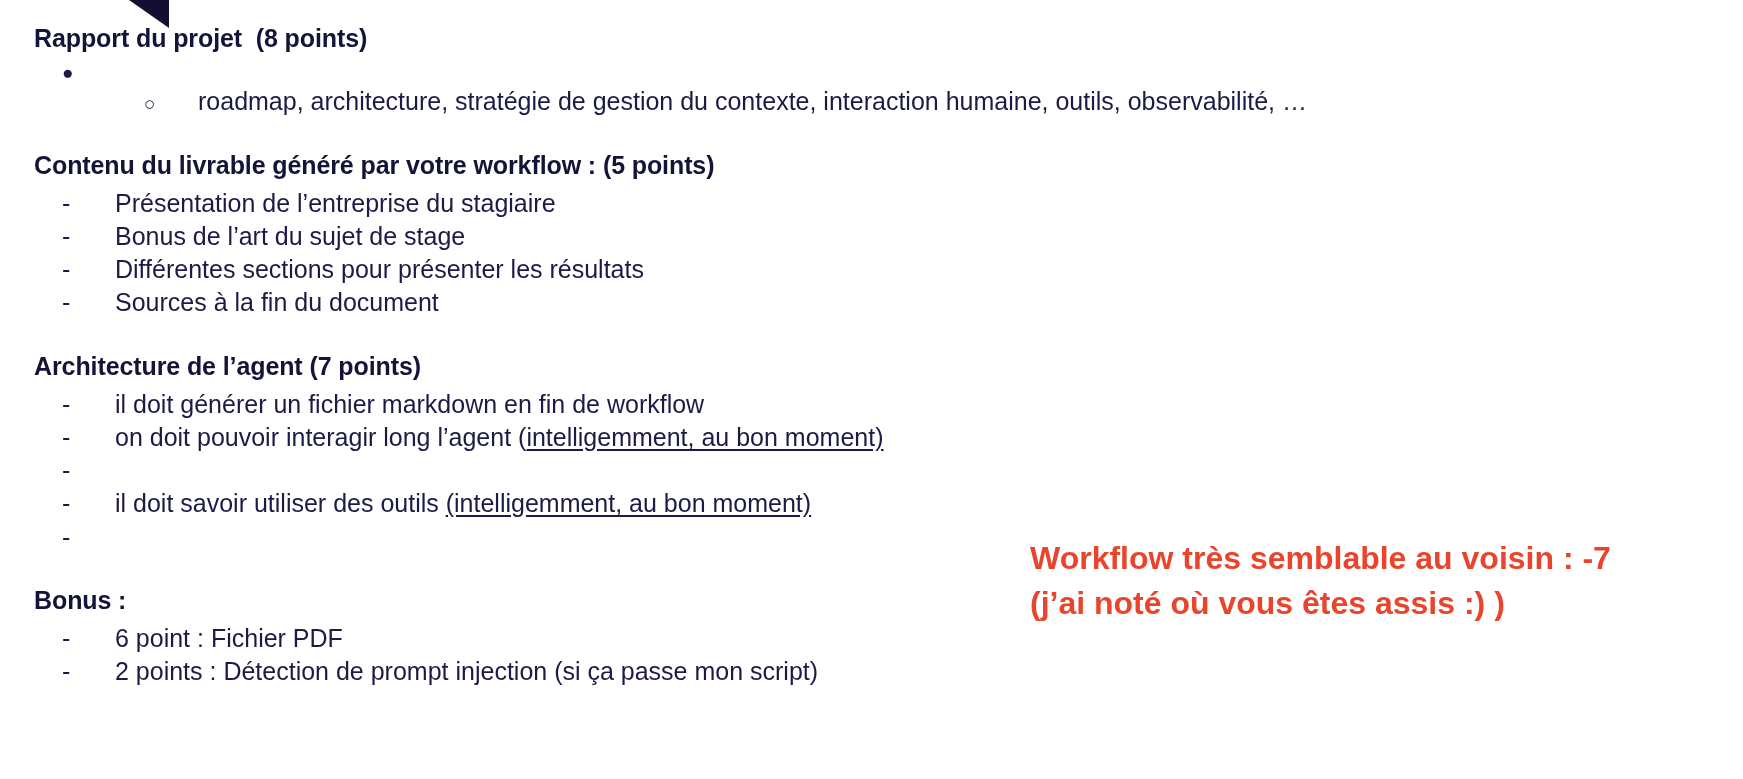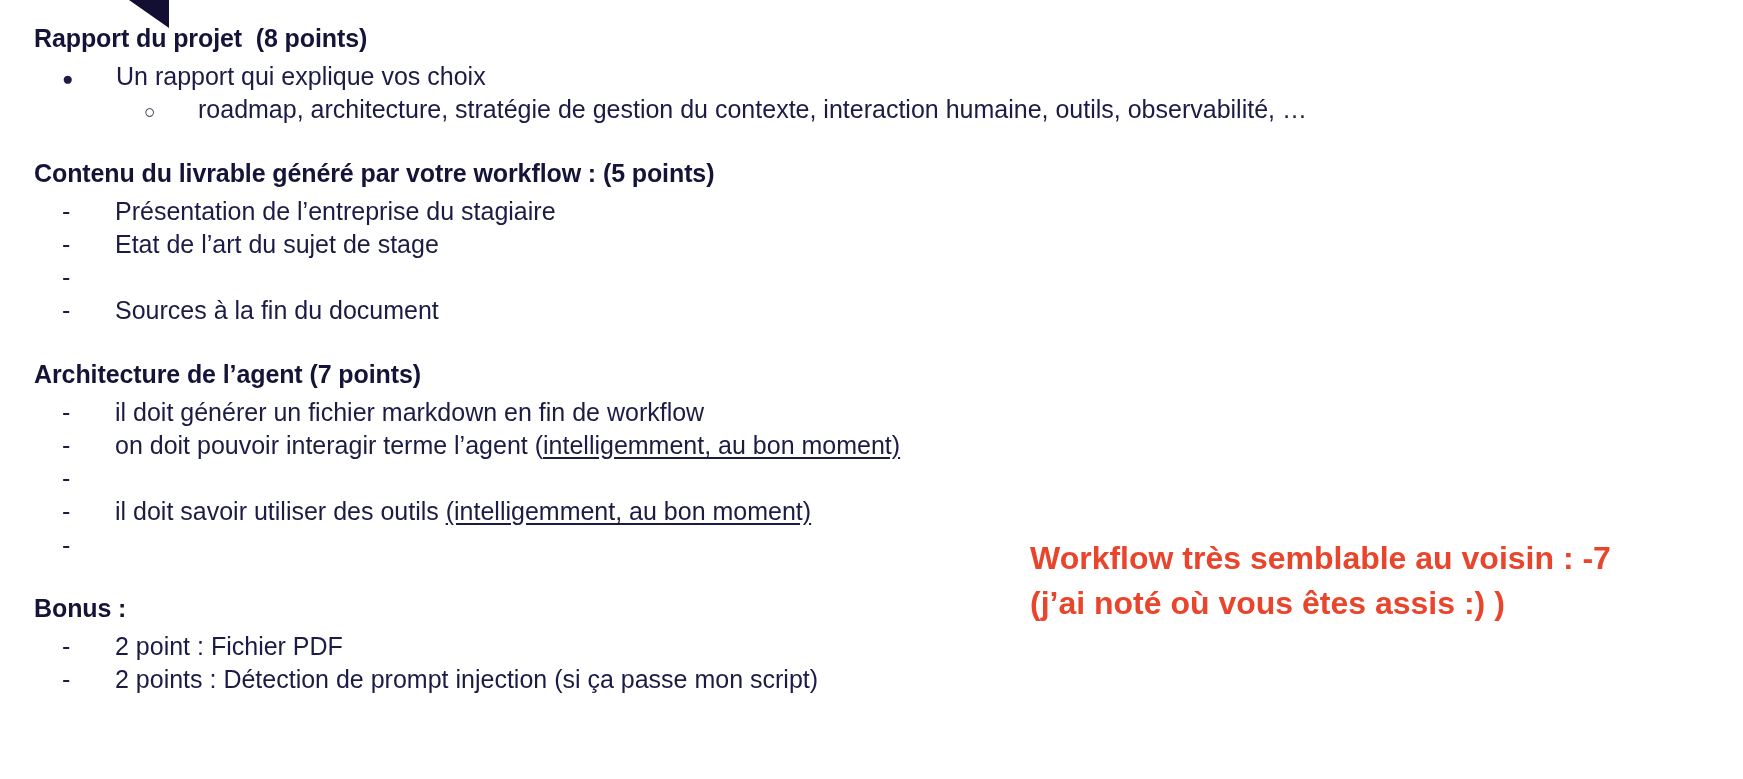--- a/index.html
+++ b/index.html
@@ -124,47 +124,47 @@
 
 <div id="slide">
 
   <div id="corner-triangle"></div>
 
   <div class="content">
 
   <div class="section">
         <div class="sec-head">Rapport du projet  (8 points)</div>
         <div class="items">
-          <div class="item lvl1"><span class="marker">●</span><span class="label"><span>Un rapport qui explique vos choix</span></span></div>
+          <div class="item lvl1"><span class="marker">●</span></div>
           <div class="item lvl2"><span class="marker">○</span><span class="label"><span>roadmap, architecture, stratégie de gestion du contexte, interaction humaine, outils, observabilité, …</span></span></div>
         </div>
       </div>
       <div class="section">
         <div class="sec-head">Contenu du livrable généré par votre workflow : (5 points)</div>
         <div class="items">
           <div class="item dash"><span class="marker">-</span><span class="label"><span>Présentation de l’entreprise du stagiaire</span></span></div>
-          <div class="item dash"><span class="marker">-</span><span class="label"><span>Etat de l’art du sujet de stage</span></span></div>
-          <div class="item dash"><span class="marker">-</span></div>
+          <div class="item dash"><span class="marker">-</span><span class="label"><span>Bonus de l’art du sujet de stage</span></span></div>
+          <div class="item dash"><span class="marker">-</span><span class="label"><span>Différentes sections pour présenter les résultats</span></span></div>
           <div class="item dash"><span class="marker">-</span><span class="label"><span>Sources à la fin du document</span></span></div>
         </div>
       </div>
       <div class="section">
         <div class="sec-head">Architecture de l’agent (7 points)</div>
         <div class="items">
           <div class="item dash"><span class="marker">-</span><span class="label"><span>il doit générer un fichier markdown en fin de workflow</span></span></div>
-          <div class="item dash"><span class="marker">-</span><span class="label"><span>on doit pouvoir interagir terme l’agent (</span><span class="underlined">intelligemment, au bon moment)</span></span></div>
+          <div class="item dash"><span class="marker">-</span><span class="label"><span>on doit pouvoir interagir long l’agent (</span><span class="underlined">intelligemment, au bon moment)</span></span></div>
           <div class="item dash"><span class="marker">-</span></div>
           <div class="item dash"><span class="marker">-</span><span class="label"><span>il doit savoir utiliser des outils </span><span class="underlined">(intelligemment, au bon moment)</span></span></div>
           <div class="item dash"><span class="marker">-</span></div>
         </div>
       </div>
       <div class="section">
         <div class="sec-head">Bonus :</div>
         <div class="items">
-          <div class="item dash"><span class="marker">-</span><span class="label"><span>2 point : Fichier PDF</span></span></div>
+          <div class="item dash"><span class="marker">-</span><span class="label"><span>6 point : Fichier PDF</span></span></div>
           <div class="item dash"><span class="marker">-</span><span class="label"><span>2 points : Détection de prompt injection (si ça passe mon script)</span></span></div>
         </div>
       </div>
     </div>
 
   <div id="annotation" style="color: rgb(232, 69, 44);">
     
   <span class="ann-line">Workflow très semblable au voisin : -7</span><span class="ann-line">(j’ai noté où vous êtes assis :) )</span></div>
 
 </div>

